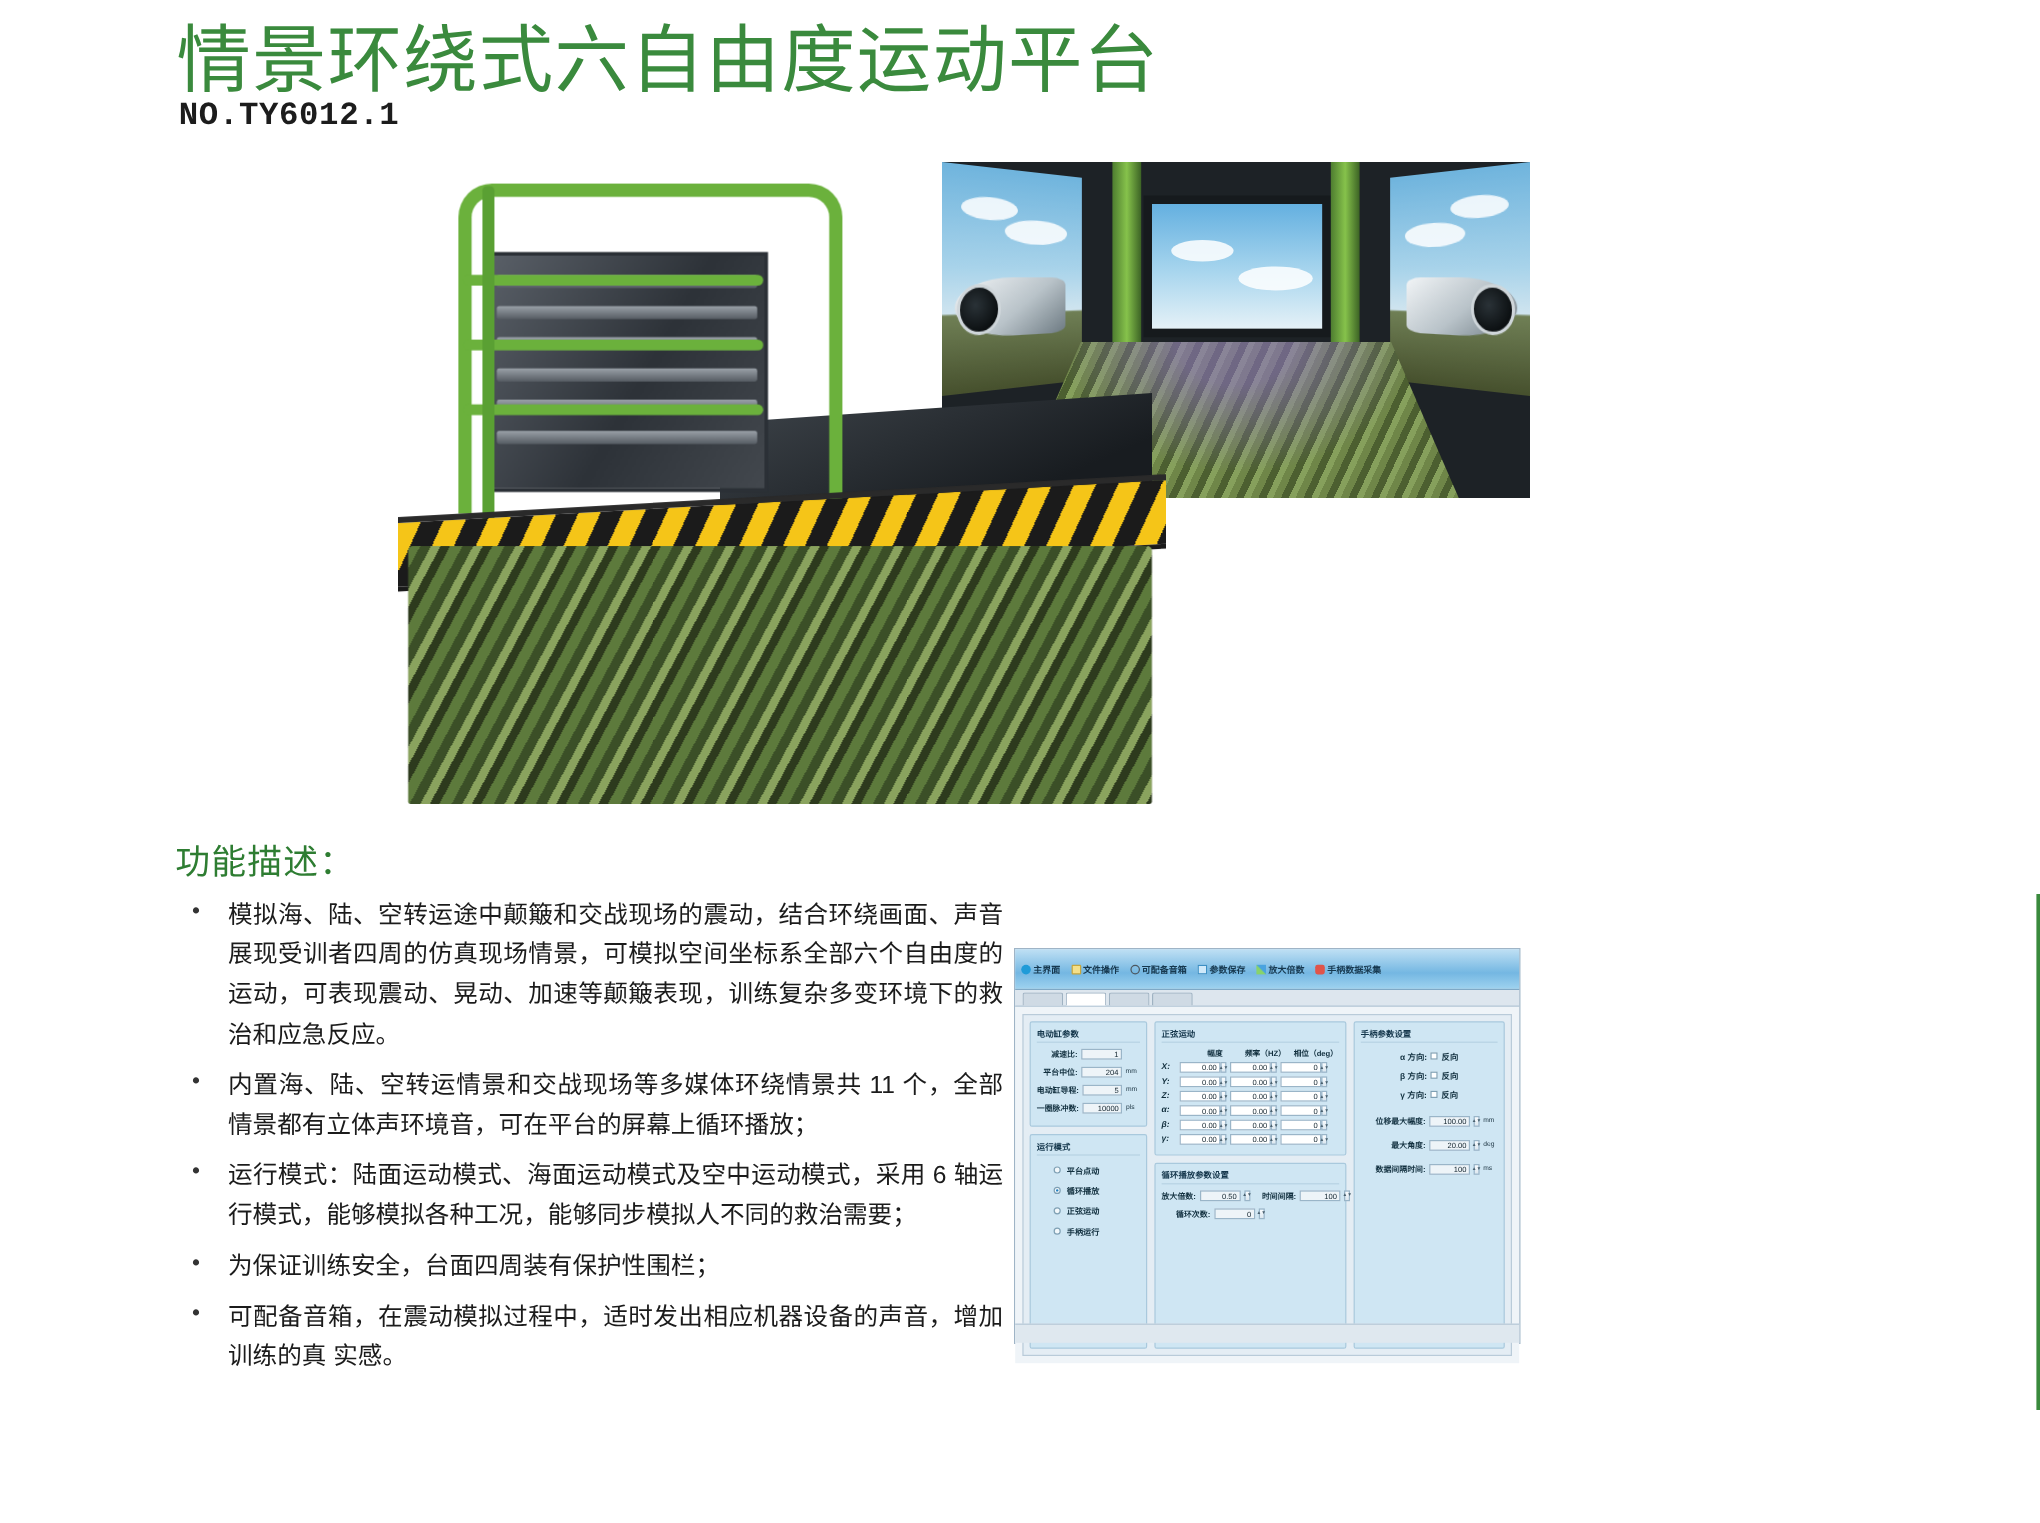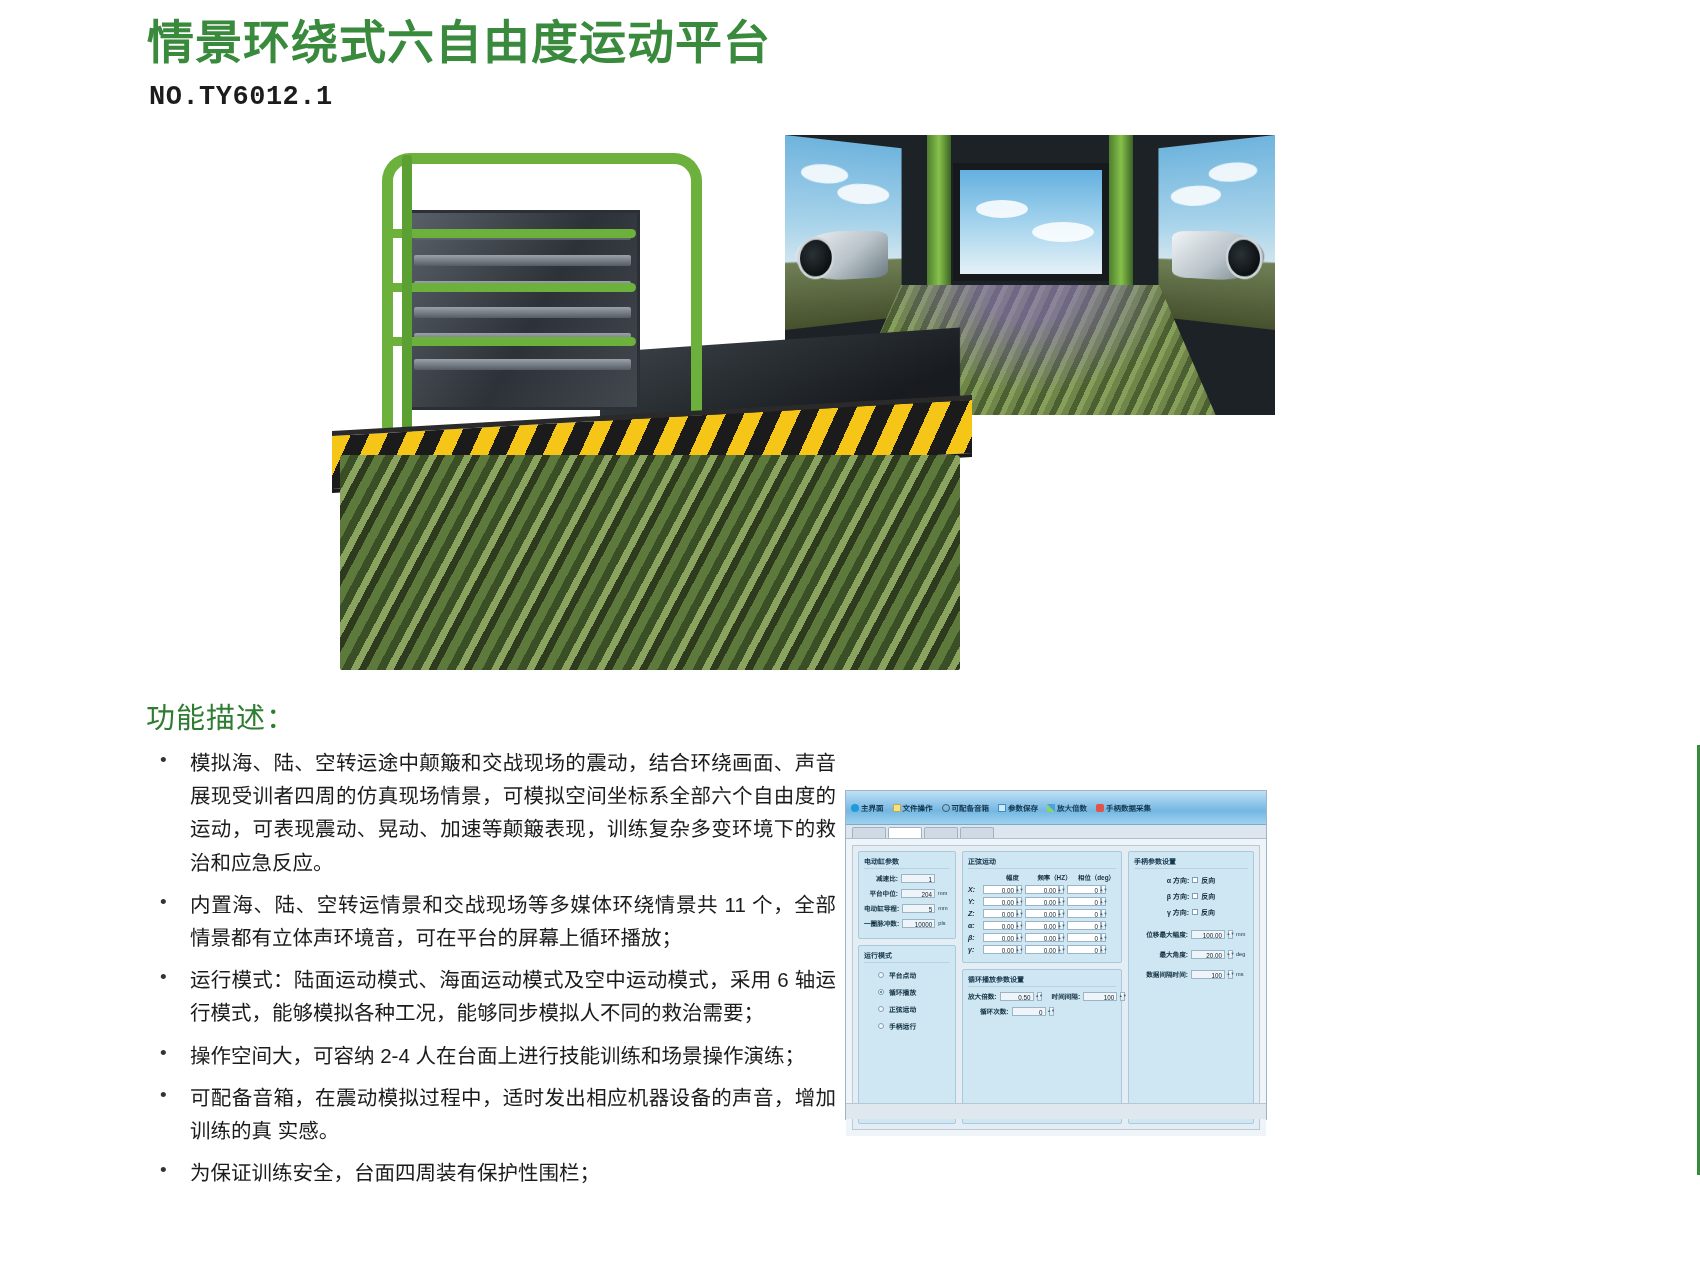--- a/index.html
+++ b/index.html
@@ -9,21 +9,21 @@
     width:1700px; height:1269px;
     background:#ffffff;
     font-family:"Liberation Sans","DejaVu Sans",sans-serif;
     position:relative;
     overflow:hidden;
   }
 
   
   #page-title {
     position:absolute; left:147px; top:16px;
-    font-size:47px; font-weight:bold; letter-spacing:1px;
+    font-size:62px; font-weight:normal; letter-spacing:1px;
     color:#3a8a3d;
     line-height:1.15;
     white-space:nowrap;
   }
   #page-subtitle {
     position:absolute; left:149px; top:82px;
     font-size:27px; font-weight:bold; color:#1c1c1c;
     letter-spacing:0.5px;
     font-family:Liberation Mono, monospace;
   }
@@ -256,23 +256,22 @@
   <div class="platform-top"></div>
   <div class="platform-base"></div>
 </div>
 
 <div id="features">
   <h2>功能描述：</h2>
   <ul>
     <li>模拟海、陆、空转运途中颠簸和交战现场的震动，结合环绕画面、声音展现受训者四周的仿真现场情景，可模拟空间坐标系全部六个自由度的运动，可表现震动、晃动、加速等颠簸表现，训练复杂多变环境下的救治和应急反应。</li>
     <li>内置海、陆、空转运情景和交战现场等多媒体环绕情景共 11 个，全部情景都有立体声环境音，可在平台的屏幕上循环播放；</li>
     <li>运行模式：陆面运动模式、海面运动模式及空中运动模式，采用 6 轴运行模式，能够模拟各种工况，能够同步模拟人不同的救治需要；</li>
-    <li>操作空间大，可容纳 2-4 人在台面上进行技能训练和场景操作演练；</li>
+    <li>为保证训练安全，台面四周装有保护性围栏；</li>
     <li>可配备音箱，在震动模拟过程中，适时发出相应机器设备的声音，增加训练的真 实感。</li>
-    <li>为保证训练安全，台面四周装有保护性围栏；</li>
   </ul>
 </div>
 
 <div id="software">
 
   <div class="sw-toolbar">
     <div class="tb-item">
       <span class="tb-ico dot"></span>
       <span>主界面</span>
     </div>

